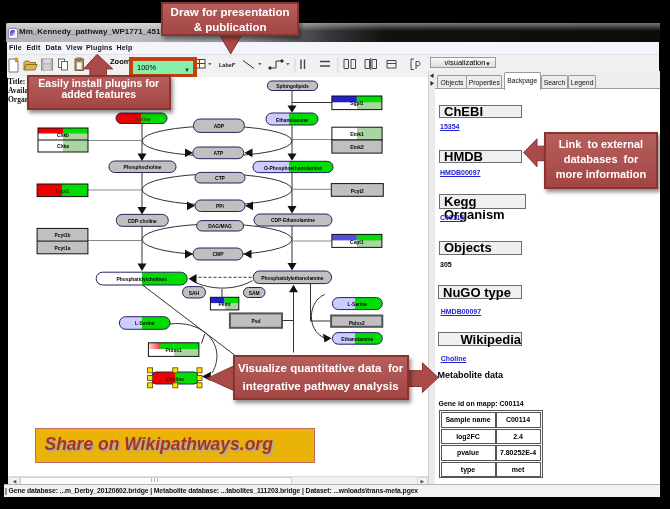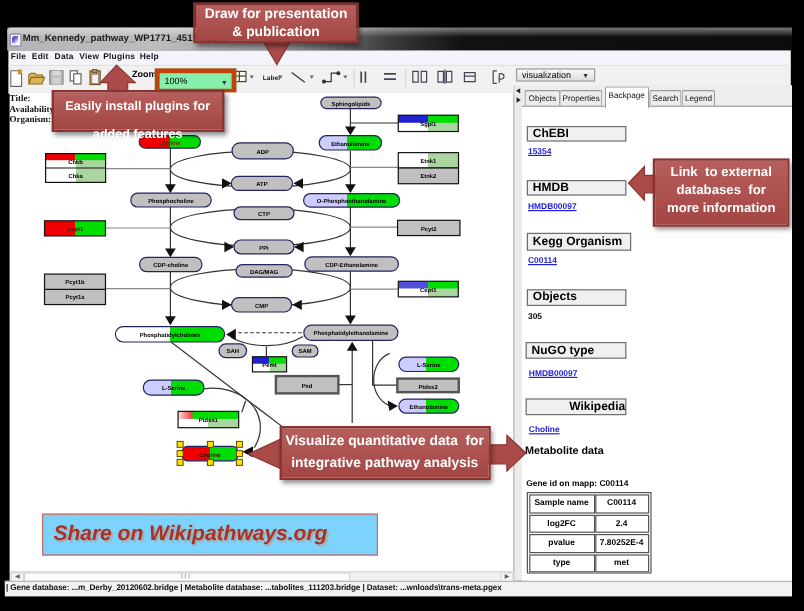--- a/index.html
+++ b/index.html
@@ -12,49 +12,49 @@
   #titletxt{left:19px;top:27px;font-size:8px;font-weight:bold;color:#1c1c1c;letter-spacing:0px;}
   #appicon{left:8px;top:27.5px;width:8px;height:9px;background:#f5f5ff;border-radius:2px;border:1px solid #8888aa;}
   #appicon div{position:absolute;left:1px;top:1.5px;width:5px;height:5.5px;border-radius:2.5px 0 2.5px 0;background:linear-gradient(135deg,#2b2bd0 0%,#8866dd 50%,#ffffff 95%);}
   #menubar{left:7px;top:42px;width:652px;height:11.5px;background:#f4f5fa;border-bottom:1px solid #e0e0e6;}
   .menu{position:absolute;top:2px;font-size:7px;letter-spacing:0.2px;font-weight:bold;color:#14141e;}
   #toolbar{left:7px;top:54.5px;width:652px;height:22.5px;background:#f1f1f2;border-bottom:1px solid #c8c8c8;}
   #zoomlbl{left:110px;top:57px;font-size:7.5px;font-weight:bold;color:#000;}
   .combo{background:#86efac;border:4px solid #c2410c;font-size:7.5px;color:#000;}
   #zoomcombo{left:129px;top:56.5px;width:56px;height:13px;line-height:13px;padding-left:4px;}
   #viscombo{left:430px;top:56.5px;width:60px;height:9px;line-height:9px;padding-left:4px;font-size:7px;
-    background:linear-gradient(#fafafa,#dcdcdc);border:1px solid #9a9a9a;font-size:7.5px;}
+    background:linear-gradient(#fafafa,#dcdcdc);border:1px solid #9a9a9a;font-size:7.5px;text-align:center;}
   .carr{position:absolute;font-size:6px;color:#333;}
   
   #canvas{left:8px;top:77px;width:420px;height:398.5px;background:#fff;}
   #cantext{left:8px;top:77px;font-family:"Liberation Serif",serif;font-weight:bold;font-size:7.5px;color:#111;line-height:9.2px;white-space:nowrap;}
   
   #hscroll{left:8px;top:475.5px;width:420px;height:8px;background:#f0f0f0;border-top:1px solid #dcdcdc;}
   #hthumb{left:20px;top:476.5px;width:270px;height:6.5px;background:#fbfbfb;border:1px solid #d2d2d2;}
   .grip{position:absolute;top:478px;width:1px;height:4px;background:#b8b8b8;}
   .sbtn{position:absolute;top:476.5px;width:9px;height:7px;background:#f4f4f4;border:1px solid #d8d8d8;color:#555;font-size:5px;line-height:6px;text-align:center;}
   
   #splitter{left:428px;top:71px;width:7px;height:412.5px;background:#ebebeb;border-left:1px solid #cfcfcf;}
   #panel{left:435px;top:88px;width:225px;height:395.5px;background:#fff;border-top:1px solid #9a9a9a;}
   .tab{position:absolute;top:74.5px;height:13.5px;background:#ececec;border:1px solid #9a9a9a;border-bottom:none;font-size:6.8px;color:#111;text-align:center;border-radius:2px 2px 0 0;}
   #tabback{top:71.5px;height:17.5px;background:#fff;z-index:3;font-weight:normal;}
-  .pbox{position:absolute;background:#f0f0f0;border:1px solid #6e6e6e;font-size:10px;font-weight:bold;color:#000;padding-left:4px;}
+  .pbox{position:absolute;background:#f0f0f0;border:1px solid #6e6e6e;font-size:13px;font-weight:bold;color:#000;padding-left:4px;}
   .plink{position:absolute;font-size:7px;font-weight:bold;color:#2121d6;text-decoration:underline;}
   .ptxt{position:absolute;font-size:7px;font-weight:bold;color:#000;}
   
   .etab{position:absolute;border:1px solid #555;background:#fff;}
   .etab div{position:absolute;border:1px solid #555;font-size:7px;font-weight:bold;text-align:center;background:#fff;color:#000;}
   
   #statusbar{left:4px;top:484px;width:656px;height:12px;background:#f2f2f2;border-top:1px solid #b4b4b4;
      font-size:6.8px;font-weight:bold;color:#111;line-height:12.5px;white-space:nowrap;letter-spacing:-0.1px;}
   
   .callout{position:absolute;z-index:30;background:linear-gradient(#b65f5d,#a34643);border:2px solid #8a3331;
      color:#fff;font-weight:bold;text-align:center;box-shadow:2px 3px 4px rgba(0,0,0,.45);}
   .coarrow{position:absolute;z-index:29;}
-  #share{position:absolute;z-index:28;left:34.5px;top:427.5px;width:278px;height:33px;background:#7dd3fc;border:1px solid #c46a62;}
+  #share{position:absolute;z-index:28;left:34.5px;top:427.5px;width:278px;height:33px;background:#eab308;border:1px solid #c46a62;}
   #share div{margin-top:5px;margin-left:9px;text-align:left;font-size:17.5px;font-weight:bold;font-style:italic;color:#a93226;
      text-shadow:1.5px 1.5px 1px #a9a9a9;letter-spacing:0px;}
 </style></head>
 <body>
 
 <div class="abs" id="titlebar">
     <div class="sheen"></div>
   </div>
 <div class="abs" id="appicon">
     <div></div>
@@ -385,21 +385,21 @@
   <text x="255.9" y="323">Psd</text>
   <text x="356.7" y="324.5">Ptdss2</text>
   <text x="144.7" y="325">L-Serine</text>
   <text x="357.3" y="340.5">Ethanolamine</text>
   <text x="173.6" y="351.5">Ptdss1</text>
   <text x="175" y="380.7" fill="#331400">Choline</text>
 </g>
 </svg>
 
 <div class="callout" style="left:161.3px;top:2.3px;width:133.5px;height:29.1px;font-size:11.5px;line-height:15px;padding-top:1px;">Draw for presentation<br>&amp; publication</div>
-<div class="callout" style="left:43px;top:74.5px;width:139.5px;height:30.5px;font-size:10.5px;line-height:23px;padding-top:1px;">Easily install plugins for<br>added features</div>
+<div class="callout" style="left:27px;top:74.5px;width:139.5px;height:30.5px;font-size:10.5px;line-height:11px;padding-top:1px;">Easily install plugins for<br>added features</div>
 <div class="callout" style="left:544px;top:132px;width:110px;height:50px;font-size:11px;line-height:14.8px;padding-top:3px;">Link&nbsp; to external<br>databases&nbsp; for<br>more information</div>
 <div class="callout" style="left:232.6px;top:354.9px;width:172px;height:39.5px;font-size:11.5px;line-height:18px;padding-top:2px;">Visualize quantitative data&nbsp; for<br>integrative pathway analysis</div>
 <svg class="coarrow" style="left:215px;top:33px;" width="34" height="24" viewBox="215 33 34 24">
   <polygon points="219.4,34.4 242.1,34.4 230.7,53.9" fill="#ab4b49" stroke="#8a3331" stroke-width="1"></polygon>
 </svg>
 <svg class="coarrow" style="left:80px;top:52px;" width="36" height="25" viewBox="80 52 36 25">
   <polygon points="97.2,54.3 112.7,68.9 106.4,68.9 106.4,76.5 89.9,76.5 89.9,68.9 83.6,68.9" fill="#ab4b49" stroke="#8a3331" stroke-width="1"></polygon>
 </svg>
 <svg class="coarrow" style="left:520px;top:135px;" width="28" height="36" viewBox="520 135 28 36">
   <polygon points="523.7,152.6 537,138.8 537,146.2 546,146.2 546,160.7 537,160.7 537,166.8" fill="#ab4b49" stroke="#8a3331" stroke-width="1"></polygon>

